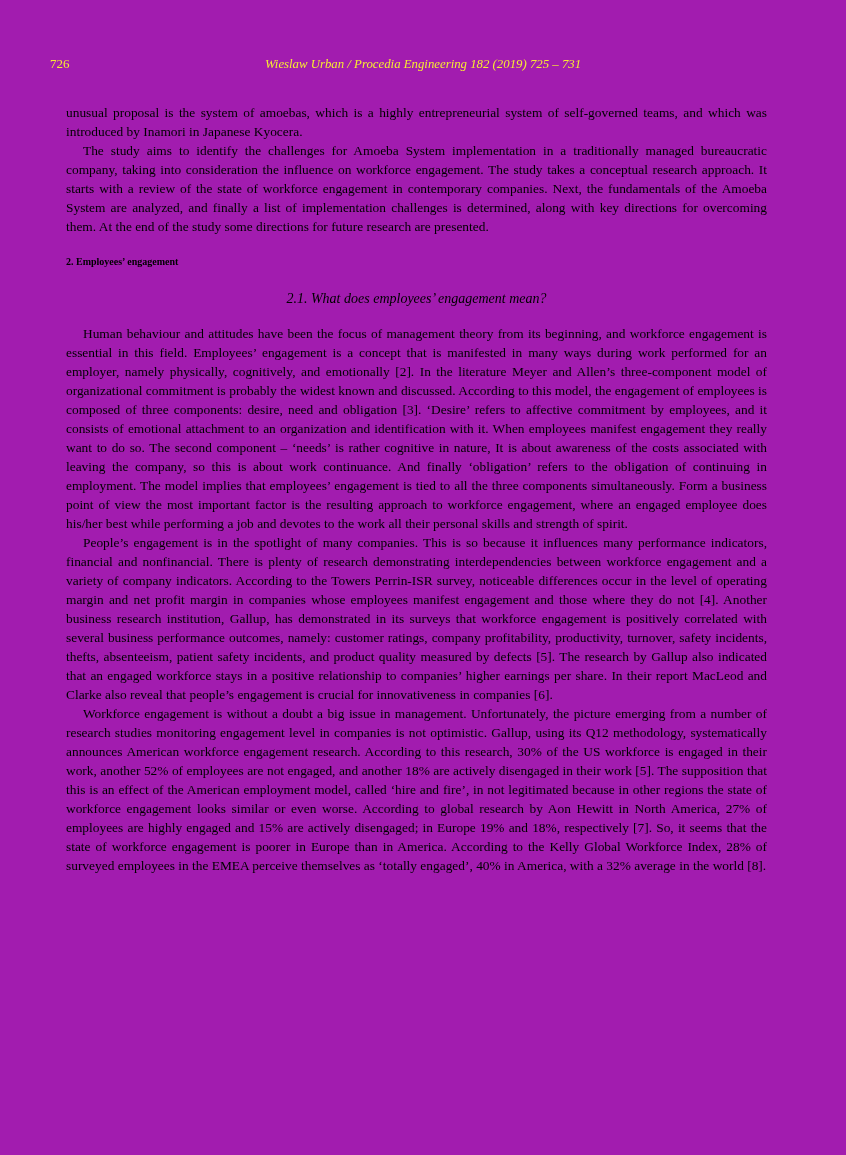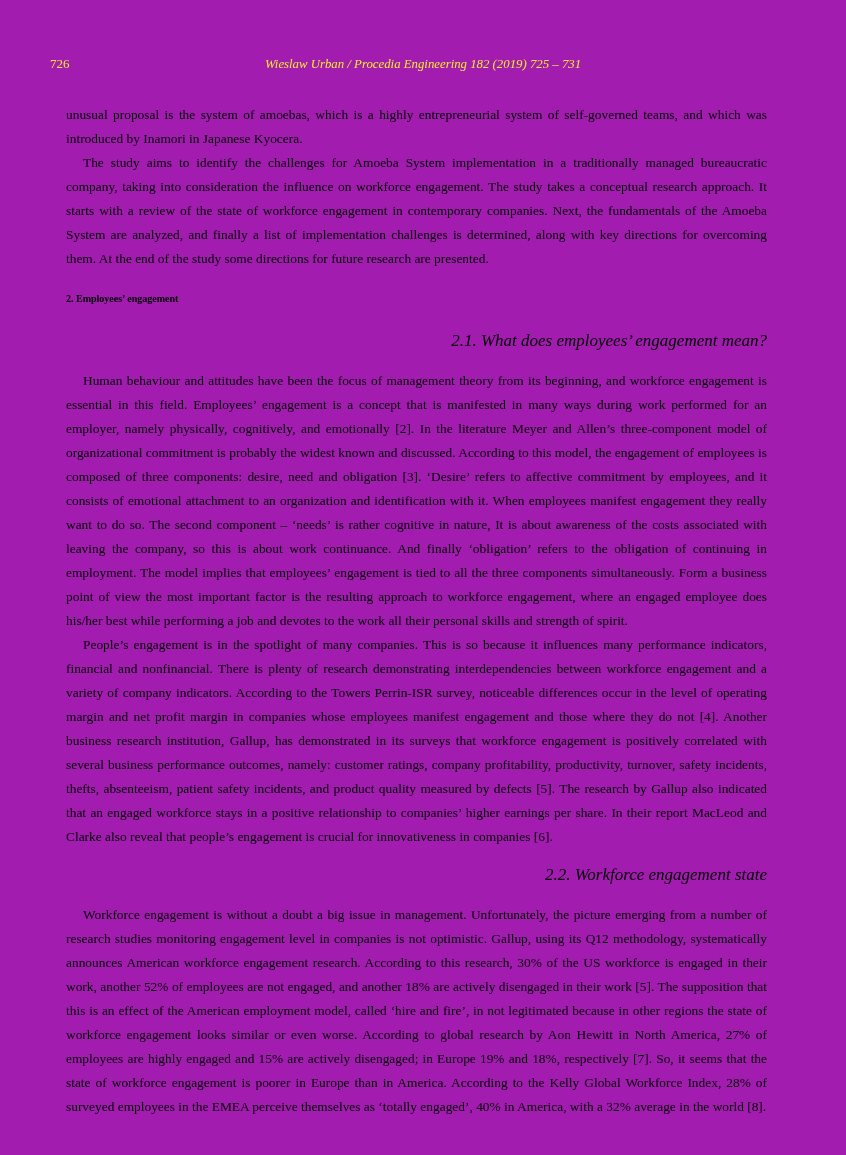--- a/index.html
+++ b/index.html
@@ -32,41 +32,41 @@
   }
   .running-title {
     font-style: italic;
   }
   .article-body {
     position: absolute;
     left: 66px;
     top: 103px;
     width: 701px;
     font-size: 13.4px;
-    line-height: 24px;
+    line-height: 19px;
   }
   .para {
     margin: 0;
     text-align: justify;
     text-indent: 17px;
   }
   .para.no-indent { text-indent: 0; }
   .section-heading {
     font-size: 10px;
     font-weight: bold;
     font-style: normal;
     margin: 16px 0 18px 0;
     text-align: left;
   }
   .subsection-heading {
-    font-size: 17px;
+    font-size: 14px;
     font-weight: normal;
     font-style: italic;
     margin: 14px 0 16px 0;
-    text-align: right;
+    text-align: center;
   }
 </style>
 </head>
 <body>
 
 <div class="page">
 
   <header class="running-header">
     <span class="page-number" style="color: rgb(247, 236, 49);">726</span>
     <span class="running-title" style="color: rgb(247, 236, 49);">Wieslaw Urban / Procedia Engineering 182 (2019) 725 – 731</span>
@@ -78,18 +78,17 @@
     <p class="para">The study aims to identify the challenges for Amoeba System implementation in a traditionally managed bureaucratic company, taking into consideration the influence on workforce engagement. The study takes a conceptual research approach. It starts with a review of the state of workforce engagement in contemporary companies. Next, the fundamentals of the Amoeba System are analyzed, and finally a list of implementation challenges is determined, along with key directions for overcoming them. At the end of the study some directions for future research are presented.</p>
 
     <h2 class="section-heading">2. Employees’ engagement</h2>
 
     <h3 class="subsection-heading">2.1. What does employees’ engagement mean?</h3>
 
     <p class="para">Human behaviour and attitudes have been the focus of management theory from its beginning, and workforce engagement is essential in this field. Employees’ engagement is a concept that is manifested in many ways during work performed for an employer, namely physically, cognitively, and emotionally [2]. In the literature Meyer and Allen’s three-component model of organizational commitment is probably the widest known and discussed. According to this model, the engagement of employees is composed of three components: desire, need and obligation [3]. ‘Desire’ refers to affective commitment by employees, and it consists of emotional attachment to an organization and identification with it. When employees manifest engagement they really want to do so. The second component – ‘needs’ is rather cognitive in nature, It is about awareness of the costs associated with leaving the company, so this is about work continuance. And finally ‘obligation’ refers to the obligation of continuing in employment. The model implies that employees’ engagement is tied to all the three components simultaneously. Form a business point of view the most important factor is the resulting approach to workforce engagement, where an engaged employee does his/her best while performing a job and devotes to the work all their personal skills and strength of spirit.</p>
 
     <p class="para">People’s engagement is in the spotlight of many companies. This is so because it influences many performance indicators, financial and nonfinancial. There is plenty of research demonstrating interdependencies between workforce engagement and a variety of company indicators. According to the Towers Perrin-ISR survey, noticeable differences occur in the level of operating margin and net profit margin in companies whose employees manifest engagement and those where they do not [4]. Another business research institution, Gallup, has demonstrated in its surveys that workforce engagement is positively correlated with several business performance outcomes, namely: customer ratings, company profitability, productivity, turnover, safety incidents, thefts, absenteeism, patient safety incidents, and product quality measured by defects [5]. The research by Gallup also indicated that an engaged workforce stays in a positive relationship to companies’ higher earnings per share. In their report MacLeod and Clarke also reveal that people’s engagement is crucial for innovativeness in companies [6].</p>
 
-    <h3 class="subsection-heading">2.2. Workforce engagement state</h3>
 
     <p class="para">Workforce engagement is without a doubt a big issue in management. Unfortunately, the picture emerging from a number of research studies monitoring engagement level in companies is not optimistic. Gallup, using its Q12 methodology, systematically announces American workforce engagement research. According to this research, 30% of the US workforce is engaged in their work, another 52% of employees are not engaged, and another 18% are actively disengaged in their work [5]. The supposition that this is an effect of the American employment model, called ‘hire and fire’, in not legitimated because in other regions the state of workforce engagement looks similar or even worse. According to global research by Aon Hewitt in North America, 27% of employees are highly engaged and 15% are actively disengaged; in Europe 19% and 18%, respectively [7]. So, it seems that the state of workforce engagement is poorer in Europe than in America. According to the Kelly Global Workforce Index, 28% of surveyed employees in the EMEA perceive themselves as ‘totally engaged’, 40% in America, with a 32% average in the world [8].</p>
   </main>
 
 </div>
 
 </body></html>

